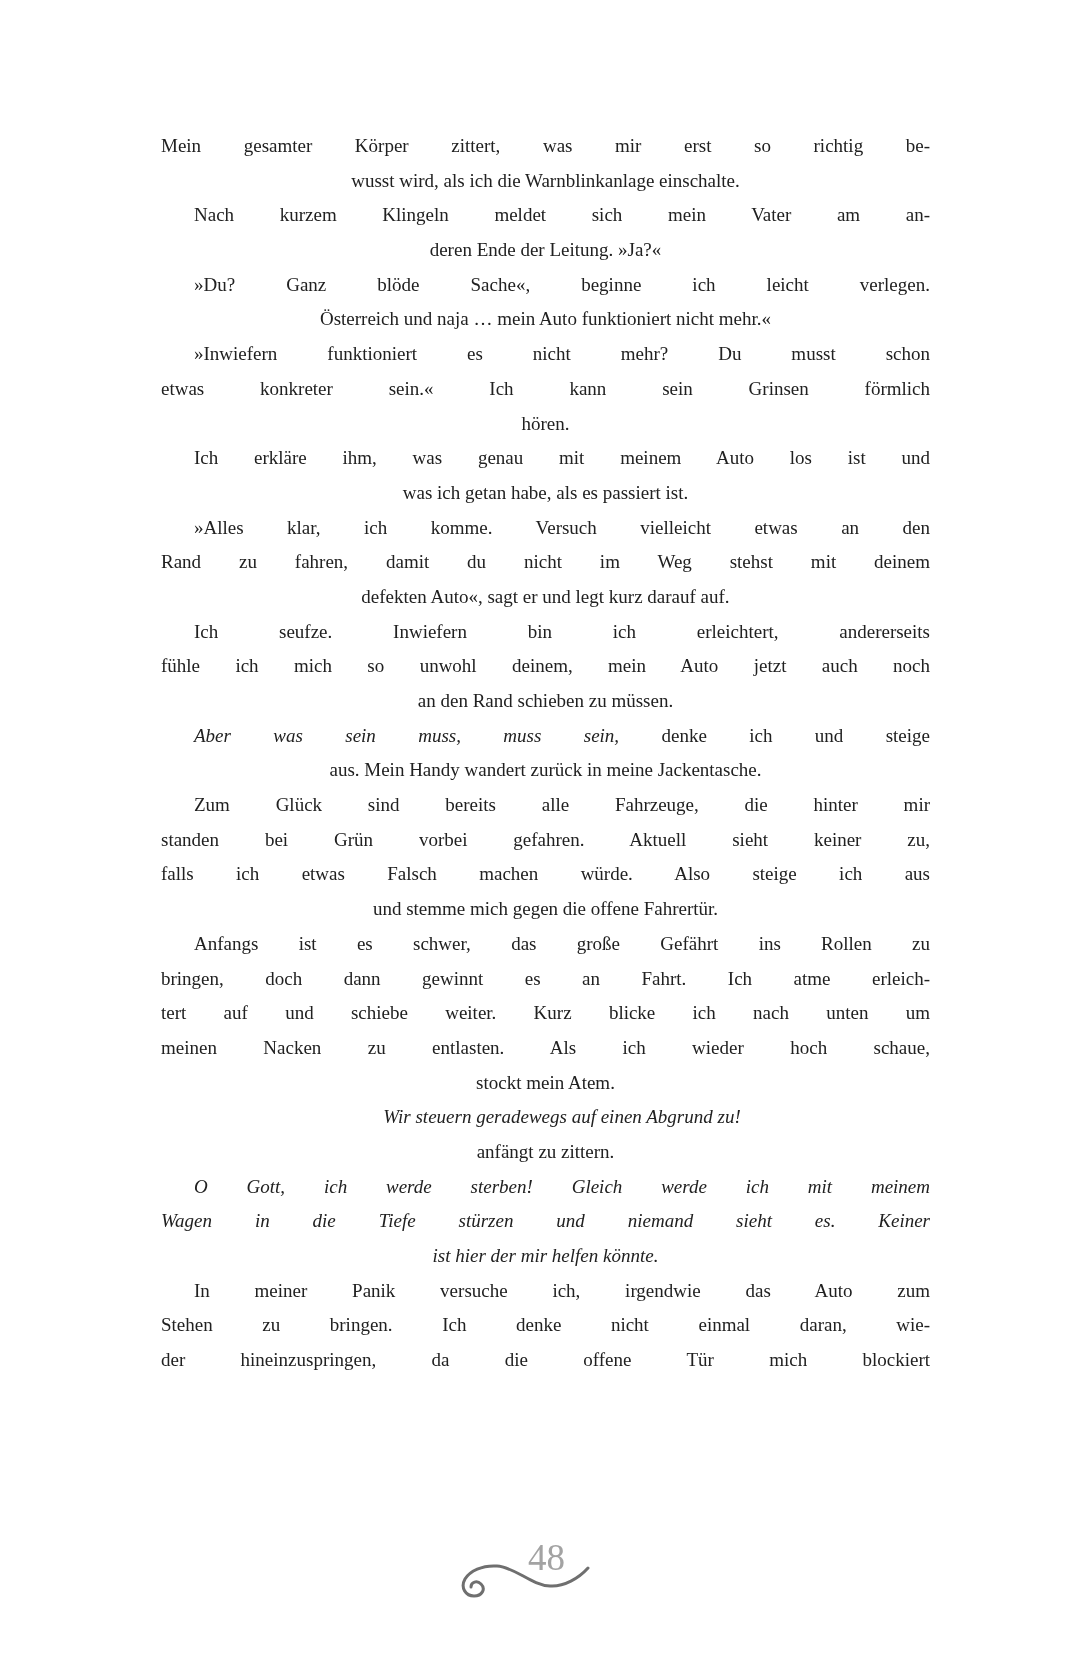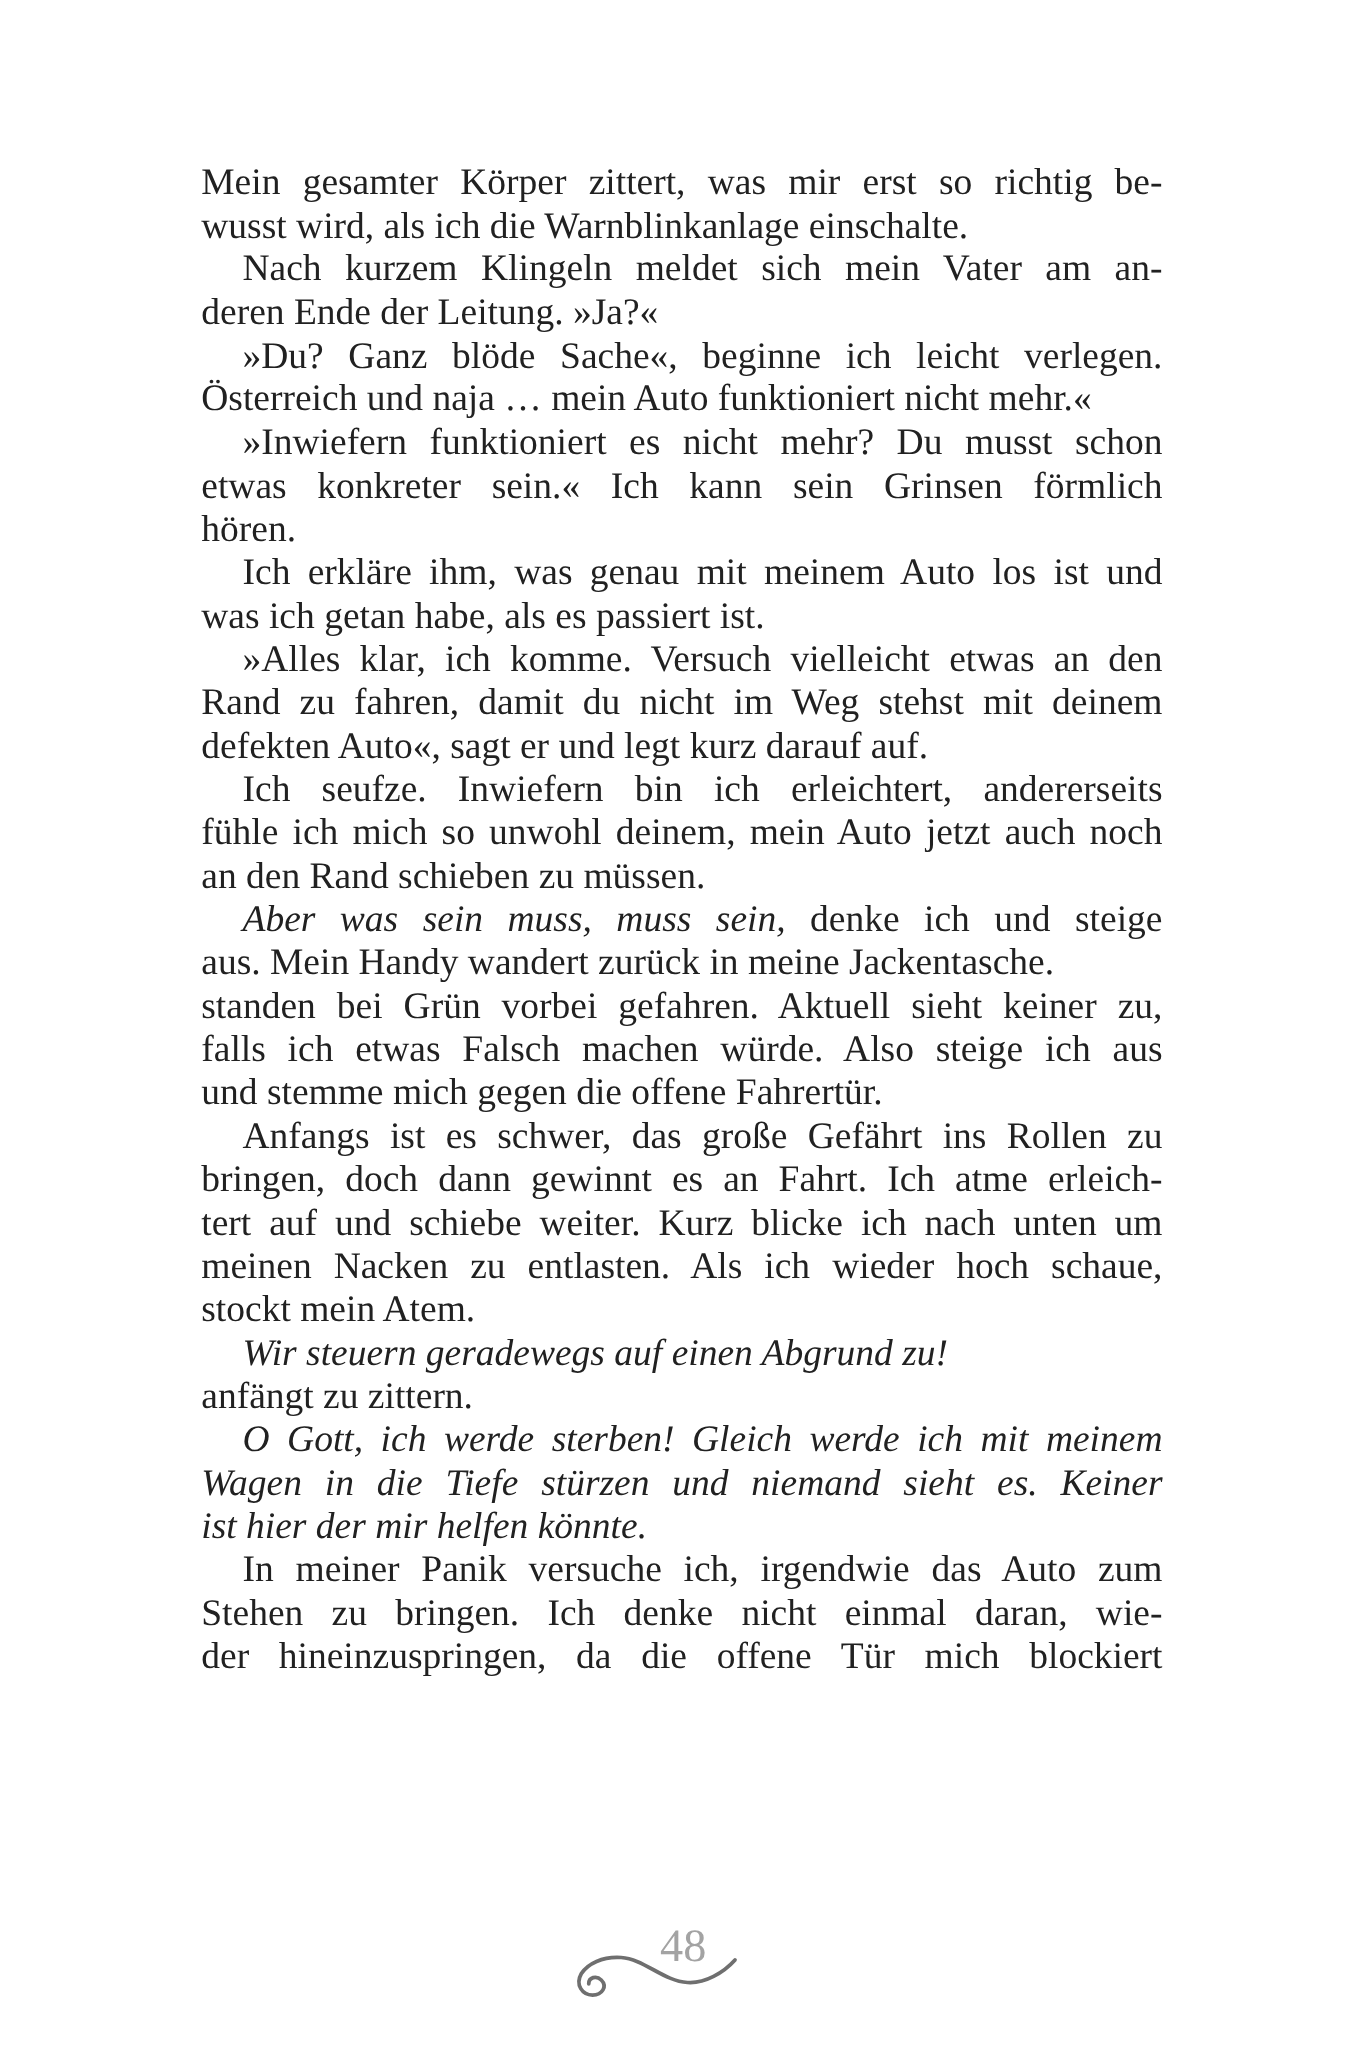--- a/index.html
+++ b/index.html
@@ -17,27 +17,27 @@
   .page {
     position: absolute;
     inset: 0;
     background: var(--bg, #ffffff);
   }
   .text-block {
     position: absolute;
     left: 161px;
     top: 129px;
     width: 769px;
-    font-size: 30px;
+    font-size: 19px;
     color: var(--text, #212121);
   }
   .line {
     height: 34.7px;
     line-height: 34.7px;
-    text-align: left;
+    text-align: center;
     white-space: normal;
   }
   .line.jl {
     text-align: justify;
     text-align-last: justify;
   }
   .line.indent {
     text-indent: 33px;
   }
   .line em {
@@ -82,20 +82,21 @@
       <div class="line indent jl"><span>Ich erkläre ihm, was genau mit meinem Auto los ist und</span></div>
       <div class="line"><span>was ich getan habe, als es passiert ist.</span></div>
       <div class="line indent jl"><span>»Alles klar, ich komme. Versuch vielleicht etwas an den</span></div>
       <div class="line jl"><span>Rand zu fahren, damit du nicht im Weg stehst mit deinem</span></div>
       <div class="line"><span>defekten Auto«, sagt er und legt kurz darauf auf.</span></div>
       <div class="line indent jl"><span>Ich seufze. Inwiefern bin ich erleichtert, andererseits</span></div>
       <div class="line jl"><span>fühle ich mich so unwohl deinem, mein Auto jetzt auch noch</span></div>
       <div class="line"><span>an den Rand schieben zu müssen.</span></div>
       <div class="line indent jl"><em>Aber was sein muss, muss sein,</em><span> denke ich und steige</span></div>
       <div class="line"><span>aus. Mein Handy wandert zurück in meine Jackentasche.</span></div>
+      <div class="line indent jl"><span>Zum Glück sind bereits alle Fahrzeuge, die hinter mir</span></div>
       <div class="line jl"><span>standen bei Grün vorbei gefahren. Aktuell sieht keiner zu,</span></div>
       <div class="line jl"><span>falls ich etwas Falsch machen würde. Also steige ich aus</span></div>
       <div class="line"><span>und stemme mich gegen die offene Fahrertür.</span></div>
       <div class="line indent jl"><span>Anfangs ist es schwer, das große Gefährt ins Rollen zu</span></div>
       <div class="line jl"><span>bringen, doch dann gewinnt es an Fahrt. Ich atme erleich-</span></div>
       <div class="line jl"><span>tert auf und schiebe weiter. Kurz blicke ich nach unten um</span></div>
       <div class="line jl"><span>meinen Nacken zu entlasten. Als ich wieder hoch schaue,</span></div>
       <div class="line"><span>stockt mein Atem.</span></div>
       <div class="line indent"><em>Wir steuern geradewegs auf einen Abgrund zu!</em></div>
       <div class="line"><span>anfängt zu zittern.</span></div>

